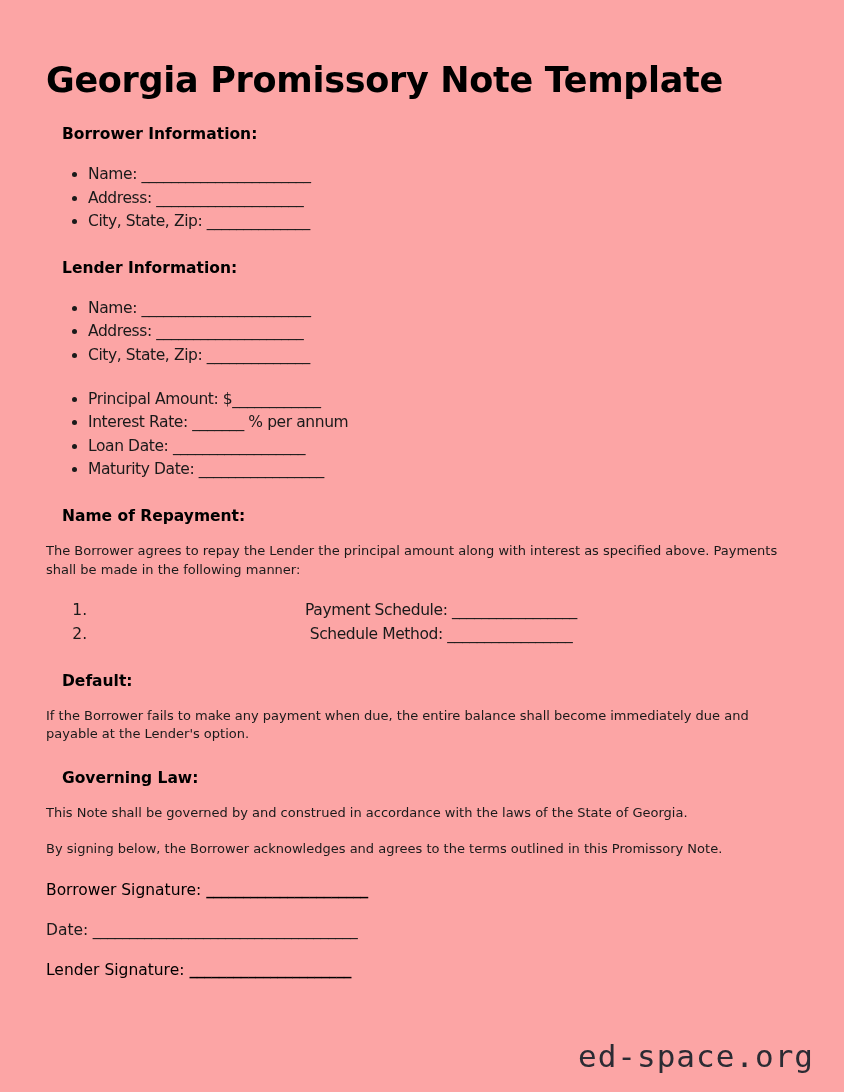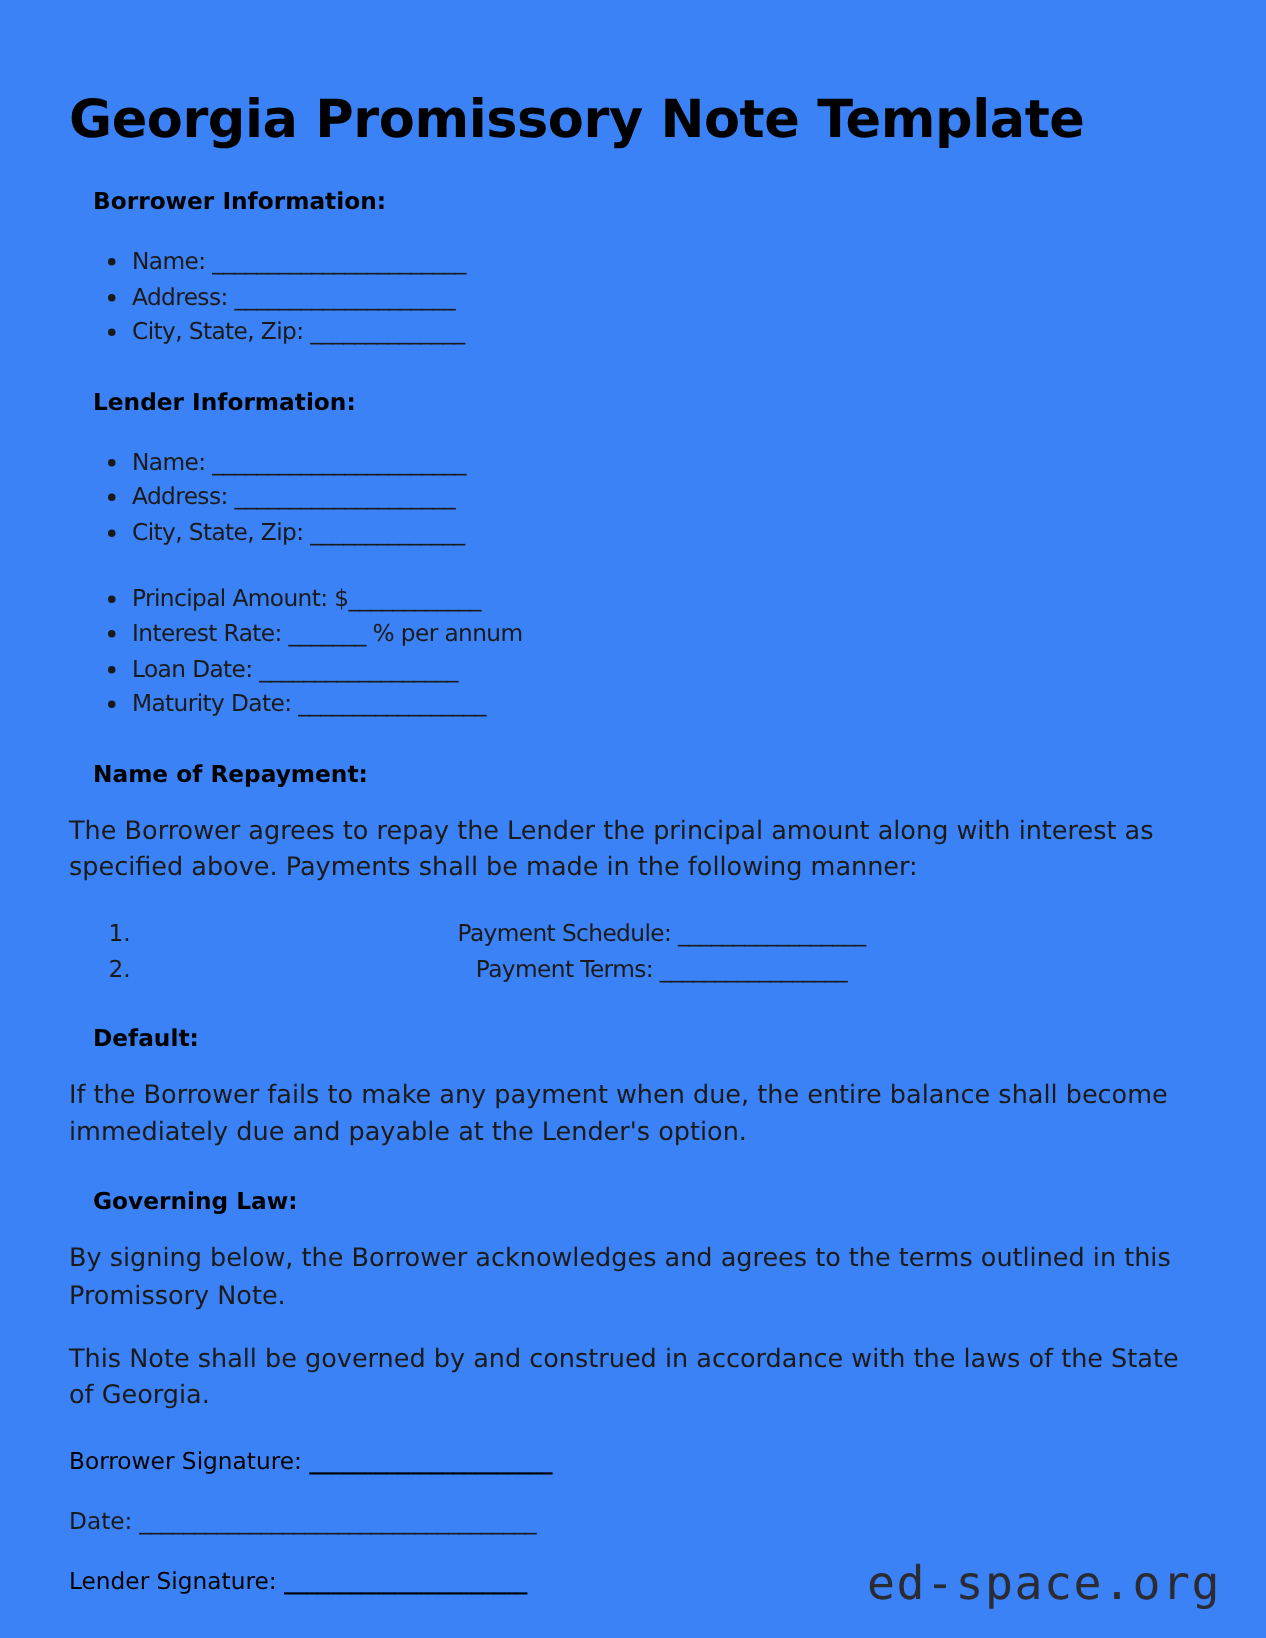--- a/index.html
+++ b/index.html
@@ -4,21 +4,21 @@
 <style>
   html, body {
     margin: 0;
     padding: 0;
     background: #ffffff;
   }
   .page {
     position: relative;
     width: 844px;
     height: 1092px;
-    background: #3b82f6;
+    background: #fca5a5;
     box-sizing: border-box;
     padding: 46px 54px 0 46px;
     font-family: "DejaVu Sans", "Liberation Sans", sans-serif;
     color: #0d0d0d;
     overflow: hidden;
   }
   .doc-title {
     font-size: 35px;
     font-weight: bold;
     letter-spacing: -0.3px;
@@ -48,21 +48,21 @@
   ul.fields { list-style: disc; }
   ol.fields { list-style: decimal; padding-left: 46px; text-align: center; }
   ul.fields li, ol.fields li {
     margin: 0;
     padding: 0;
   }
   .blank {
     letter-spacing: -0.4px;
   }
   p.body-text {
-    font-size: 17px;
+    font-size: 13px;
     line-height: 1.45;
     margin: 17px 0 0 0;
     color: #1a1a1a;
   }
   .sig-line {
     font-size: 15.5px;
     margin: 22px 0 0 0;
     color: #1a1a1a;
   }
   .sig-line.bold {
@@ -109,30 +109,30 @@
     <li><span class="blank">Principal Amount: $____________</span></li>
     <li><span class="blank">Interest Rate: _______ % per annum</span></li>
     <li><span class="blank">Loan Date: __________________</span></li>
     <li><span class="blank">Maturity Date: _________________</span></li>
   </ul>
 
   <h2 class="section-heading">Name of Repayment:</h2>
   <p class="body-text">The Borrower agrees to repay the Lender the principal amount along with interest as specified above. Payments shall be made in the following manner:</p>
   <ol class="fields">
     <li><span class="blank">Payment Schedule: _________________</span></li>
-    <li><span class="blank">Payment Terms: _________________</span></li>
+    <li><span class="blank">Schedule Method: _________________</span></li>
   </ol>
 
   <h2 class="section-heading">Default:</h2>
   <p class="body-text">If the Borrower fails to make any payment when due, the entire balance shall become immediately due and payable at the Lender's option.</p>
 
   <h2 class="section-heading">Governing Law:</h2>
+  <p class="body-text">This Note shall be governed by and construed in accordance with the laws of the State of Georgia.</p>
+
   <p class="body-text">By signing below, the Borrower acknowledges and agrees to the terms outlined in this Promissory Note.</p>
-
-  <p class="body-text">This Note shall be governed by and construed in accordance with the laws of the State of Georgia.</p>
 
   <p class="sig-line bold"><span class="sig-label">Borrower Signature:</span><span class="blank"> ______________________</span></p>
 
   <p class="sig-line"><span>Date:</span><span class="blank"> ____________________________________</span></p>
 
   <p class="sig-line bold"><span class="sig-label">Lender Signature:</span><span class="blank"> ______________________</span></p>
 
   <div class="watermark">ed-space.org</div>
 
 </div>

